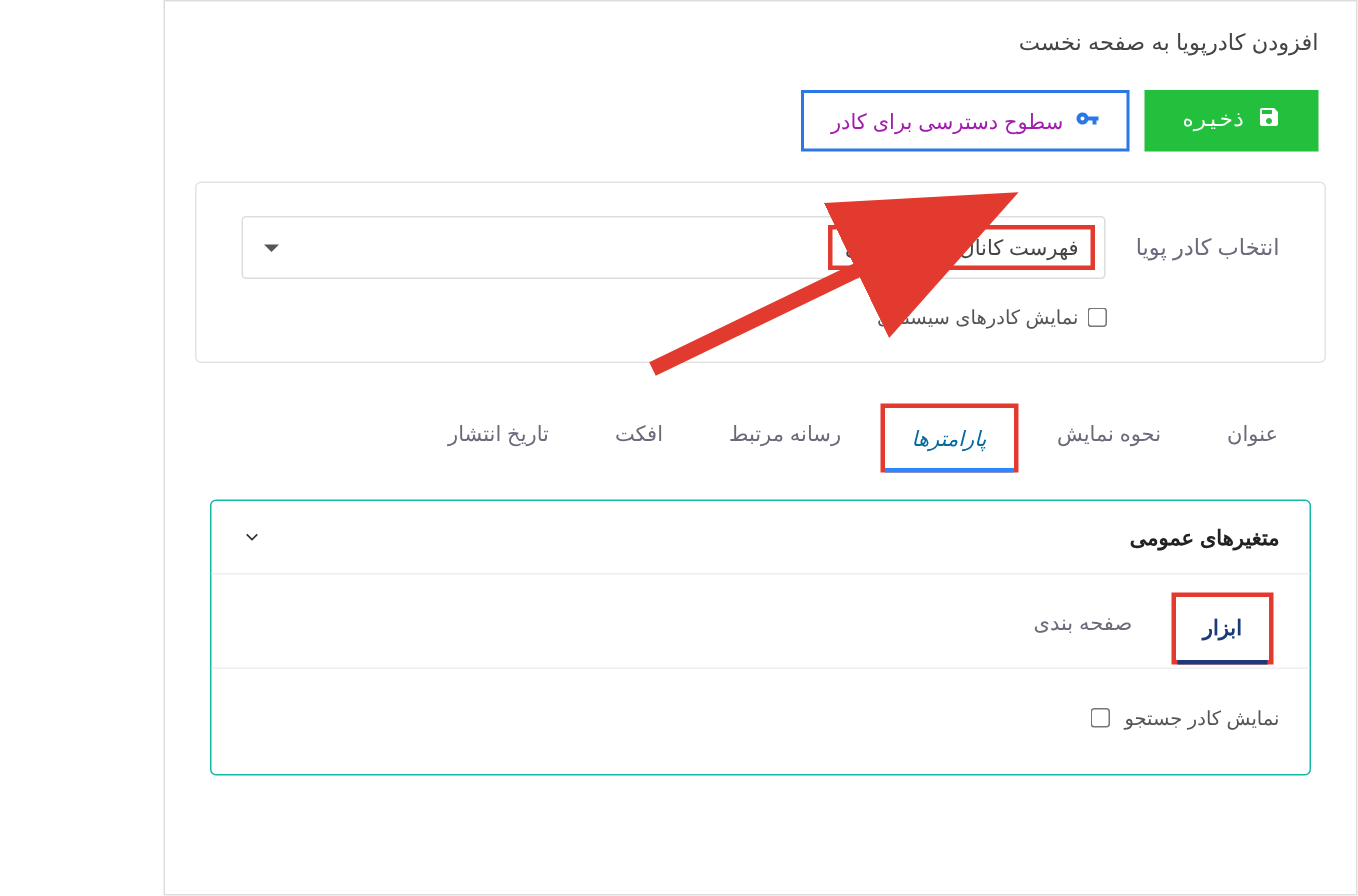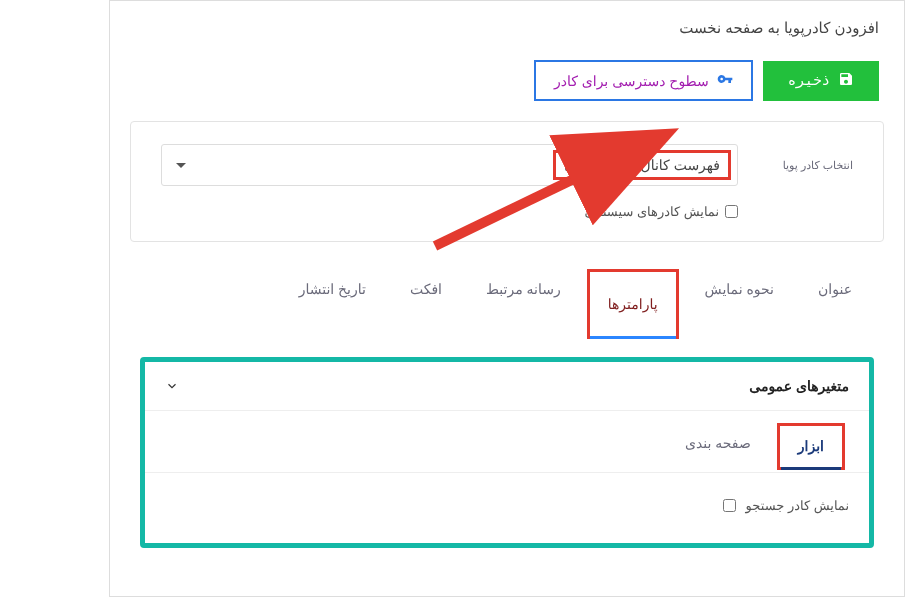--- a/index.html
+++ b/index.html
@@ -63,21 +63,21 @@
     position: relative;
   }
   .form-row {
     display: flex;
     align-items: center;
     gap: 20px;
     margin-bottom: 18px;
   }
   .label {
     color: #6a6a7a;
-    font-size: 11px;
+    font-size: 15px;
     min-width: 95px;
   }
   .select-wrap {
     flex: 1;
     position: relative;
   }
   .select-box {
     width: 100%;
     border: 1px solid #ddd;
     border-radius: 3px;
@@ -139,21 +139,21 @@
     padding: 14px 22px;
     color: #6a6a7a;
     font-size: 14px;
     cursor: pointer;
     position: relative;
   }
 
   
   .params-card {
     margin: 15px 30px 0 30px;
-    border: 5px solid #14b8a6;
+    border: 1px solid #14b8a6;
     border-radius: 4px;
   }
   .accordion-head {
     display: flex;
     justify-content: space-between;
     align-items: center;
     padding: 16px 20px;
     cursor: pointer;
   }
   .accordion-title {
@@ -235,21 +235,21 @@
     </div>
     <div class="check-row">
       <input type="checkbox" id="sysbox" style="">
       <label for="sysbox">نمایش کادرهای سیستمی</label>
     </div>
   </div>
 
   <div class="tabs" id="main-tabs">
       <div class="tab">عنوان</div>
       <div class="tab">نحوه نمایش</div>
-      <div class="tab" style="padding: 2px 4px; position: relative;"><span class="annotate-tab" style="padding: 24px 18px; display: inline-block; color: #7f1d1d;">پارامترها</span><span style="position: absolute; left: 7px; right: 7px; bottom: 2px; height: 3px; background: rgb(43, 134, 255);"></span></div>
+      <div class="tab" style="padding: 2px 4px; position: relative;"><span class="annotate-tab" style="padding: 12px 18px; display: inline-block; color: #0369a1; font-style: italic;">پارامترها</span><span style="position: absolute; left: 7px; right: 7px; bottom: 2px; height: 3px; background: rgb(43, 134, 255);"></span></div>
       <div class="tab">رسانه مرتبط</div>
       <div class="tab">افکت</div>
       <div class="tab">تاریخ انتشار</div>
     </div>
 
   <div class="params-card">
     <div class="accordion-head">
       <span class="accordion-title">متغیرهای عمومی</span>
       <span class="chevron">
         <svg viewBox="0 0 24 24">

